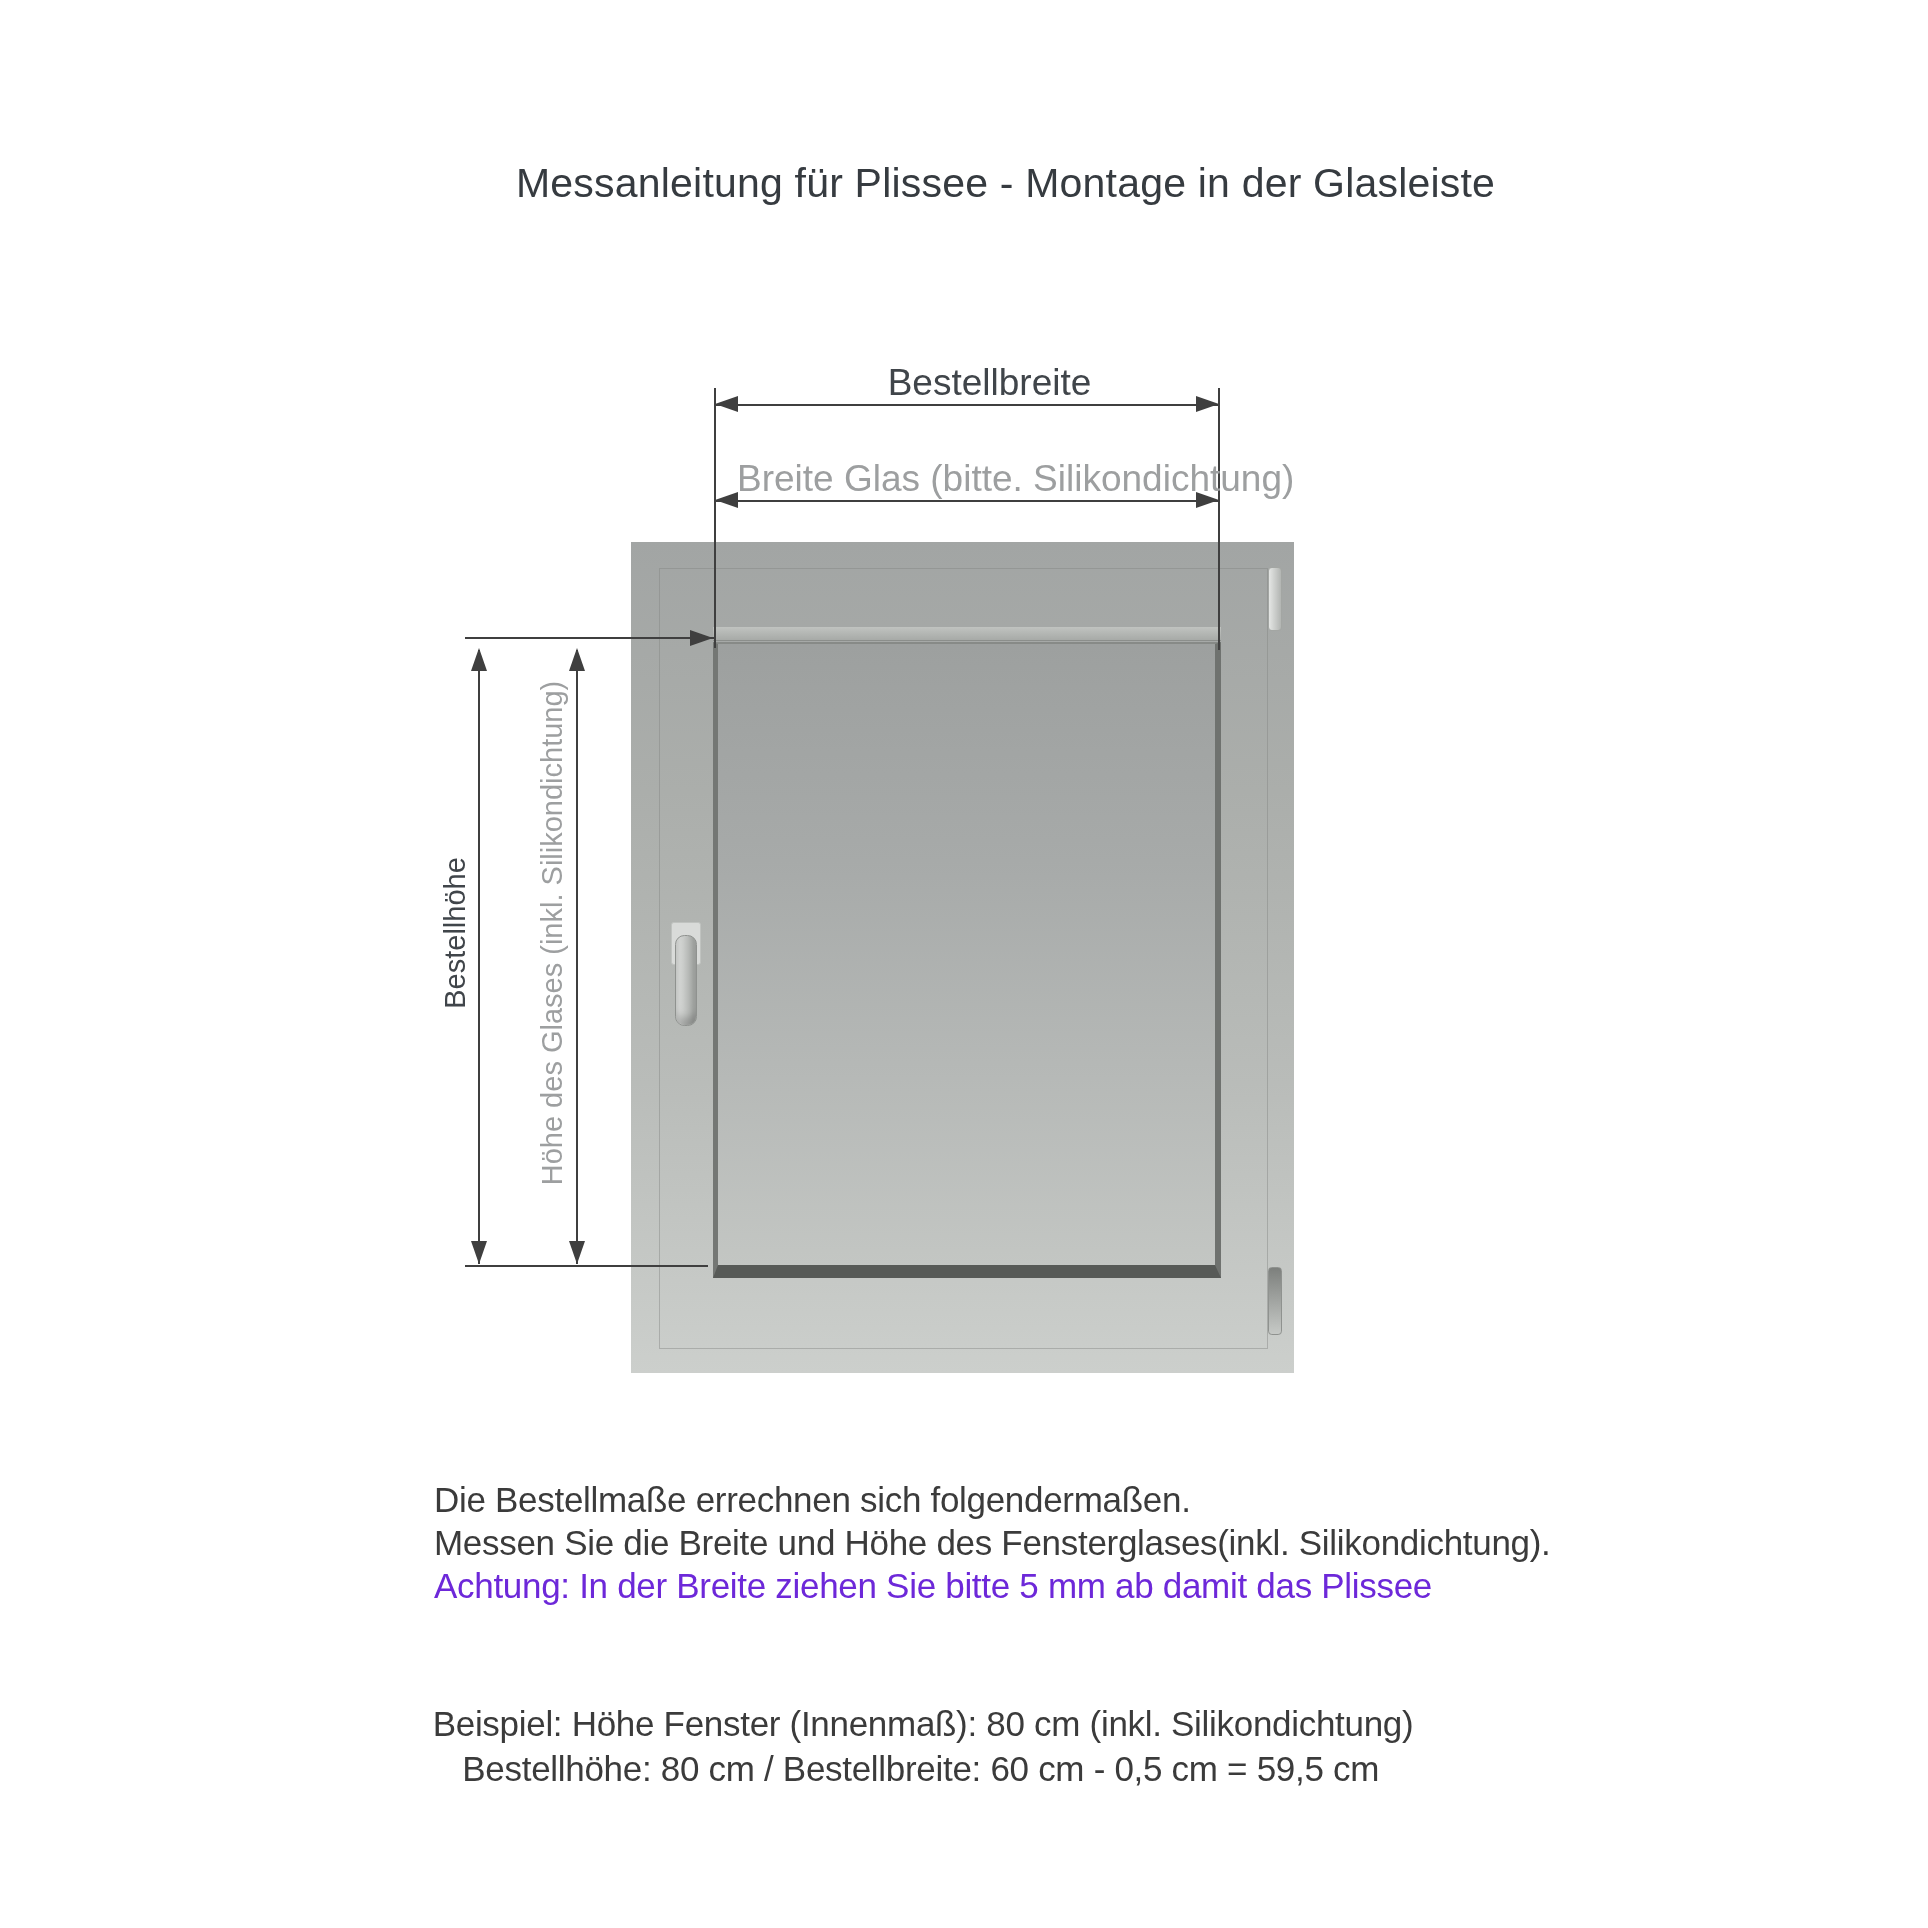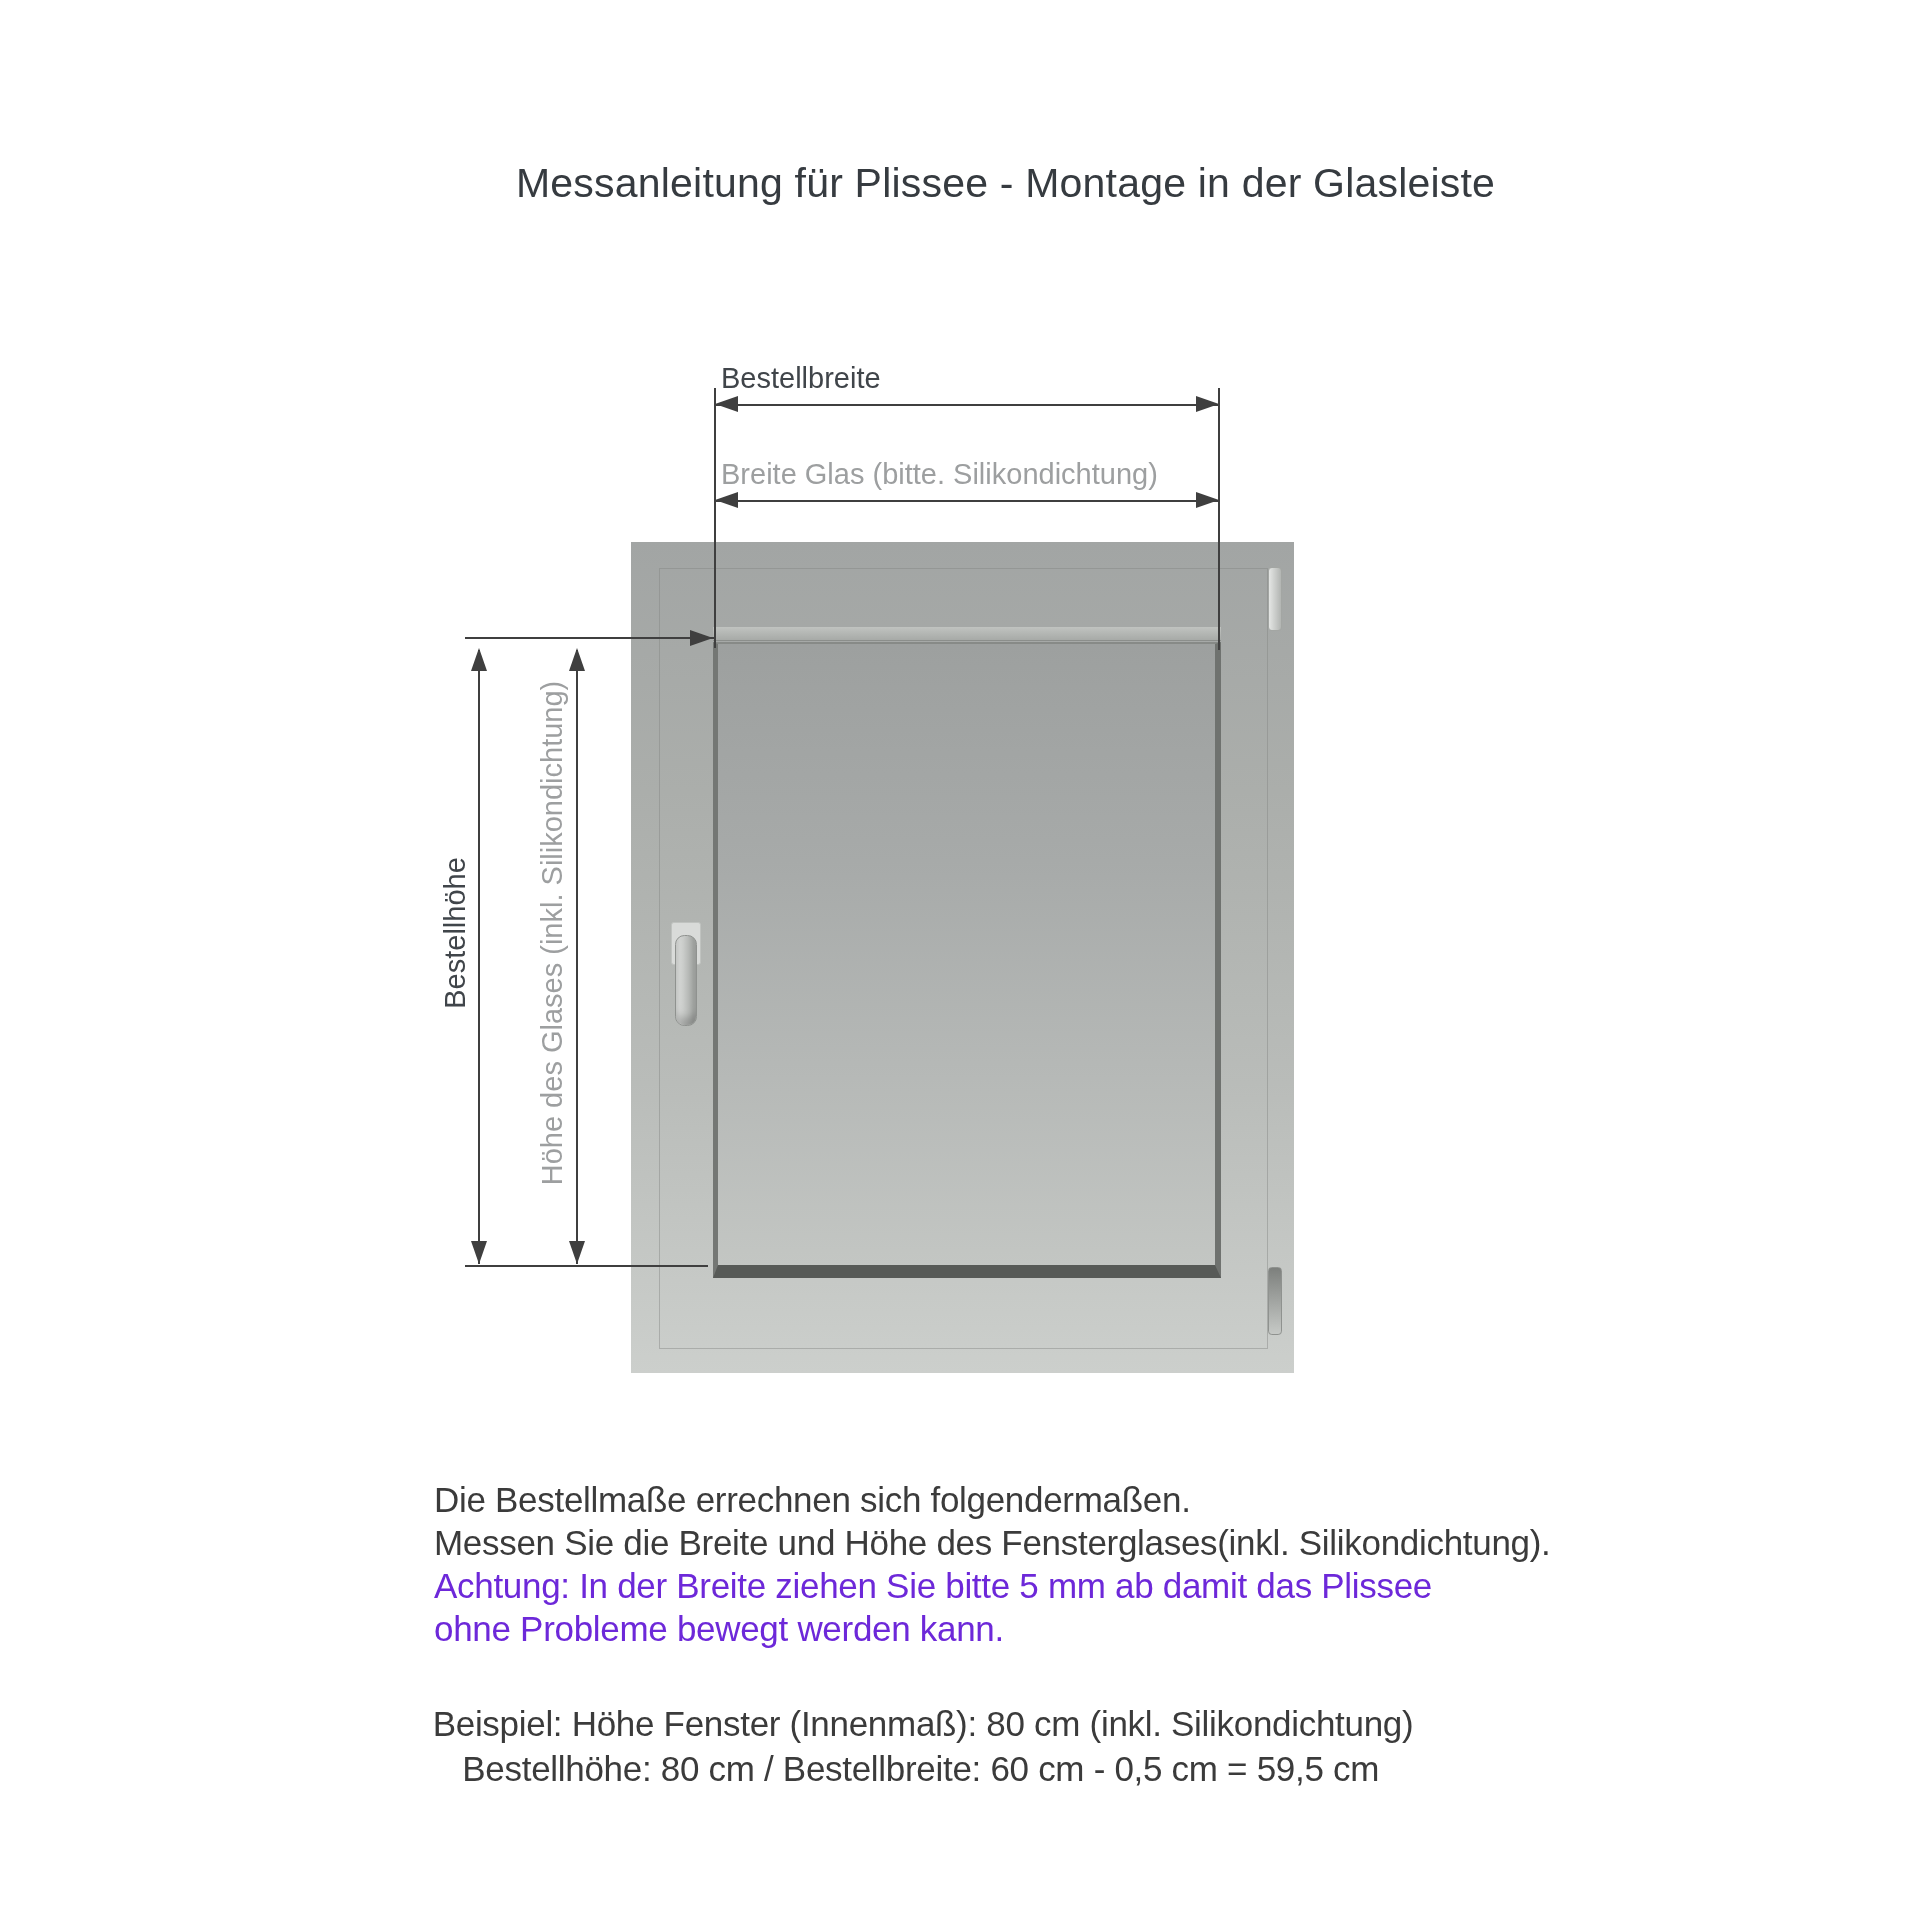--- a/index.html
+++ b/index.html
@@ -33,21 +33,21 @@
 
   
   .line-h{position:absolute;height:1.9px;background:#3f3f3f;}
   .line-v{position:absolute;width:1.9px;background:#3f3f3f;}
   .ah{position:absolute;width:0;height:0;}
   .ah-left {border-top:8.5px solid transparent;border-bottom:8.5px solid transparent;border-right:23.5px solid #3f3f3f;}
   .ah-right{border-top:8.5px solid transparent;border-bottom:8.5px solid transparent;border-left:23.5px solid #3f3f3f;}
   .ah-up   {border-left:8.5px solid transparent;border-right:8.5px solid transparent;border-bottom:23.5px solid #3f3f3f;}
   .ah-down {border-left:8.5px solid transparent;border-right:8.5px solid transparent;border-top:23.5px solid #3f3f3f;}
 
-  .dim-label-h{position:absolute;left:721px;width:505px;font-size:29px;white-space:nowrap;}
+  .dim-label-h{position:absolute;left:737px;width:505px;text-align:center;font-size:37px;white-space:nowrap;}
   .dim-label-v{position:absolute;width:584px;height:38px;line-height:38px;text-align:center;
                transform:rotate(-90deg);font-size:29px;white-space:nowrap;}
   .lbl-dark{color:#40454a;}
   .lbl-gray{color:#9d9fa0;}
 
   
   .instructions{position:absolute;left:434px;top:1478px;font-size:35px;line-height:43px;
                 letter-spacing:-0.3px;color:#3b3b3b;white-space:nowrap;}
   .warn{color:#6d28d9;}
   .example{position:absolute;left:428px;top:1701px;font-size:35px;line-height:45px;
@@ -96,21 +96,20 @@
 
   <div class="line-v" style="left:576px;top:650px;height:614px;"></div>
   <div class="ah ah-up" style="left:569px;top:648px;"></div>
   <div class="ah ah-down" style="left:569px;top:1241px;"></div>
   <div class="dim-label-v lbl-gray" style="left:260px;top:914px;">Höhe des Glases (inkl. Silikondichtung)</div>
 
   <div class="instructions">
     <div>Die Bestellmaße errechnen sich folgendermaßen.</div>
     <div>Messen Sie die Breite und Höhe des Fensterglases(inkl. Silikondichtung).</div>
     <div class="warn">Achtung: In der Breite ziehen Sie bitte 5 mm ab damit das Plissee</div>
-    <div class="warn">ohne Probleme bewegt werden kann.</div>
   </div>
 
   <div class="example">
     <div class="ex-l1">Beispiel: Höhe Fenster (Innenmaß): 80 cm (inkl. Silikondichtung)</div>
     <div>Bestellhöhe: 80 cm / Bestellbreite: 60 cm  - 0,5 cm = 59,5 cm</div>
   </div>
 
 </div>
 
 

